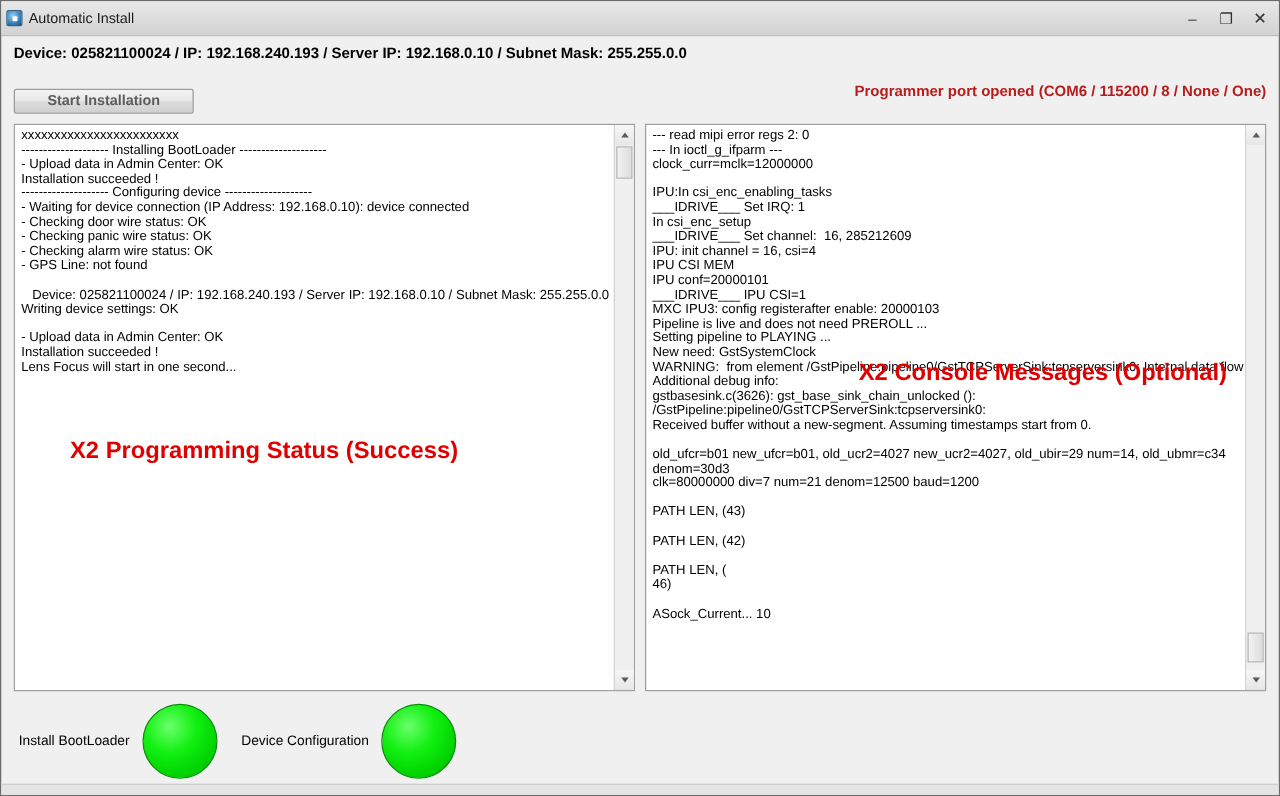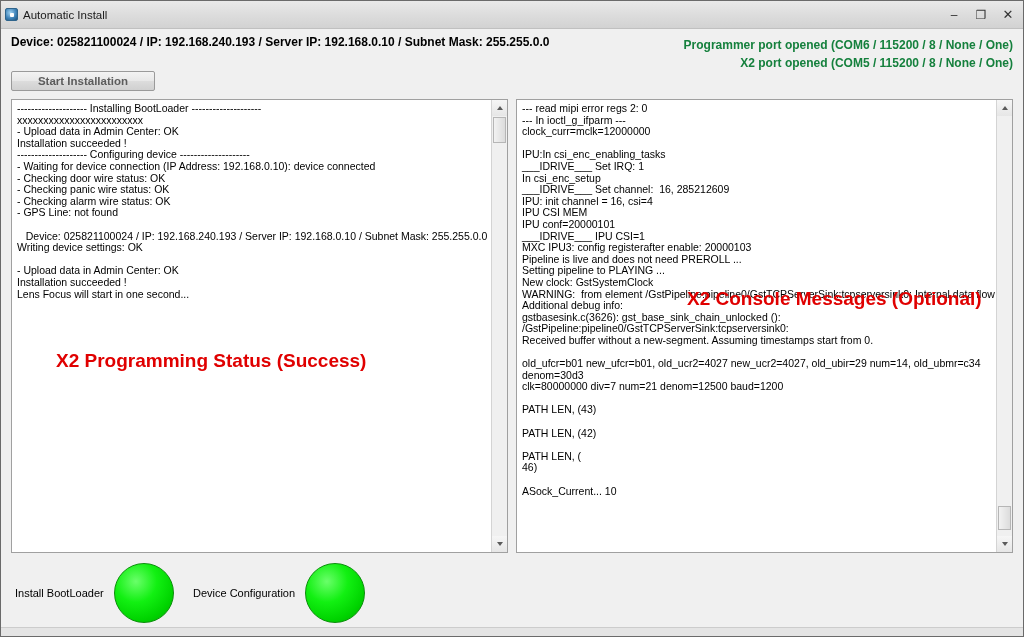--- a/index.html
+++ b/index.html
@@ -90,23 +90,24 @@
   }
   .port-lines {
     position: absolute;
     right: 10px;
     top: 7px;
     text-align: right;
   }
   .port-line {
     font-size: 12px;
     font-weight: bold;
-    color: #15803d;
+    color: #b91c1c;
     white-space: nowrap;
     line-height: 18px;
+    margin-top: 28px;
   }
 
   
   .button-row {
     padding: 0 10px;
     height: 22px;
     box-sizing: border-box;
   }
   .install-btn {
     width: 144px;
@@ -265,22 +266,22 @@
   </div>
 
   <div class="button-row">
     <button class="install-btn">Start Installation</button>
   </div>
 
   <div class="panels">
 
     <div class="panel">
       <div class="panel-inner">
+        <div class="log-line">xxxxxxxxxxxxxxxxxxxxxxxx</div>
         <div class="log-line">-------------------- Installing BootLoader --------------------</div>
-        <div class="log-line">xxxxxxxxxxxxxxxxxxxxxxxx</div>
         <div class="log-line">- Upload data in Admin Center: OK</div>
         <div class="log-line">Installation succeeded !</div>
         <div class="log-line">-------------------- Configuring device --------------------</div>
         <div class="log-line">- Waiting for device connection (IP Address: 192.168.0.10): device connected</div>
         <div class="log-line">- Checking door wire status: OK</div>
         <div class="log-line">- Checking panic wire status: OK</div>
         <div class="log-line">- Checking alarm wire status: OK</div>
         <div class="log-line">- GPS Line: not found</div>
         <div class="log-line blank"></div>
         <div class="log-line">   Device: 025821100024 / IP: 192.168.240.193 / Server IP: 192.168.0.10 / Subnet Mask: 255.255.0.0</div>
@@ -312,21 +313,21 @@
         <div class="log-line">___IDRIVE___ Set IRQ: 1</div>
         <div class="log-line">In csi_enc_setup</div>
         <div class="log-line">___IDRIVE___ Set channel:  16, 285212609</div>
         <div class="log-line">IPU: init channel = 16, csi=4</div>
         <div class="log-line">IPU CSI MEM</div>
         <div class="log-line">IPU conf=20000101</div>
         <div class="log-line">___IDRIVE___ IPU CSI=1</div>
         <div class="log-line">MXC IPU3: config registerafter enable: 20000103</div>
         <div class="log-line">Pipeline is live and does not need PREROLL ...</div>
         <div class="log-line">Setting pipeline to PLAYING ...</div>
-        <div class="log-line">New clock: GstSystemClock</div>
+        <div class="log-line">New need: GstSystemClock</div>
         <div class="log-line">WARNING:  from element /GstPipeline:pipeline0/GstTCPServerSink:tcpserversink0: Internal data flow problem.</div>
         <div class="log-line">Additional debug info:</div>
         <div class="log-line">gstbasesink.c(3626): gst_base_sink_chain_unlocked ():</div>
         <div class="log-line">/GstPipeline:pipeline0/GstTCPServerSink:tcpserversink0:</div>
         <div class="log-line">Received buffer without a new-segment. Assuming timestamps start from 0.</div>
         <div class="log-line blank"></div>
         <div class="log-line">old_ufcr=b01 new_ufcr=b01, old_ucr2=4027 new_ucr2=4027, old_ubir=29 num=14, old_ubmr=c34</div>
         <div class="log-line">denom=30d3</div>
         <div class="log-line">clk=80000000 div=7 num=21 denom=12500 baud=1200</div>
         <div class="log-line blank"></div>

